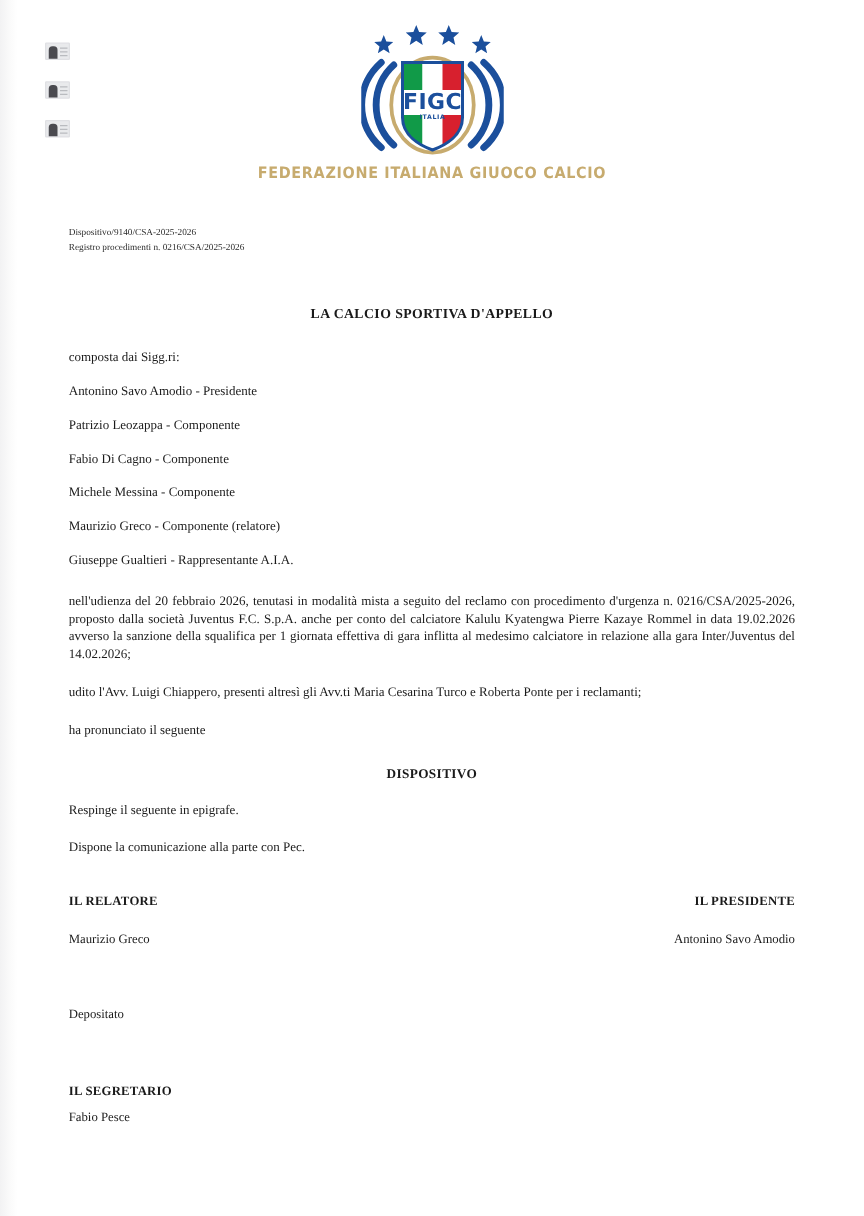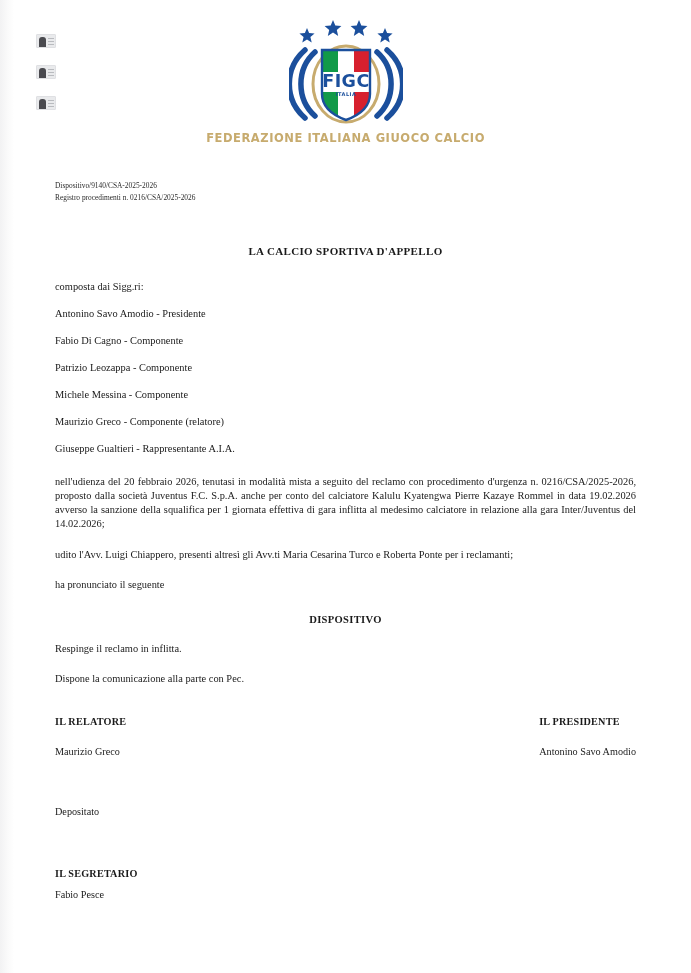--- a/index.html
+++ b/index.html
@@ -146,21 +146,21 @@
     font-weight: bold;
     font-size: 10.6px;
     letter-spacing: 0.3px;
     margin-top: 22px;
   }
   .sig-row {
     display: flex;
     justify-content: space-between;
     margin-top: 30px;
   }
-  .sig-col-right { }
+  .sig-col-right { text-align: right; }
   .sig-label {
     font-weight: bold;
     font-size: 10.2px;
     letter-spacing: 0.2px;
   }
   .sig-name {
     font-size: 10.2px;
     margin-top: 19px;
   }
   .deposit {
@@ -242,33 +242,33 @@
       <div>Dispositivo/9140/CSA-2025-2026</div>
       <div>Registro procedimenti n. 0216/CSA/2025-2026</div>
     </div>
 
     <div class="title-group">
       <div class="title-main">LA CALCIO SPORTIVA D'APPELLO</div>
     </div>
 
     <div class="member" style="margin-top:24px;">composta dai Sigg.ri:</div>
     <div class="member">Antonino Savo Amodio - Presidente</div>
+    <div class="member">Patrizio Leozappa - Componente</div>
     <div class="member">Fabio Di Cagno - Componente</div>
-    <div class="member">Patrizio Leozappa - Componente</div>
     <div class="member">Michele Messina - Componente</div>
     <div class="member">Maurizio Greco - Componente (relatore)</div>
     <div class="member">Giuseppe Gualtieri - Rappresentante A.I.A.</div>
 
     <div class="para" style="margin-top:21px;">nell'udienza del 20 febbraio 2026, tenutasi in modalità mista a seguito del reclamo con procedimento d'urgenza n. 0216/CSA/2025-2026, proposto dalla società Juventus F.C. S.p.A. anche per conto del calciatore Kalulu Kyatengwa Pierre Kazaye Rommel in data 19.02.2026 avverso la sanzione della squalifica per 1 giornata effettiva di gara inflitta al medesimo calciatore in relazione alla gara Inter/Juventus del 14.02.2026;</div>
     <div class="para">udito l'Avv. Luigi Chiappero, presenti altresì gli Avv.ti Maria Cesarina Turco e Roberta Ponte per i reclamanti;</div>
     <div class="para tight">ha pronunciato il seguente</div>
 
     <div class="centered-head">DISPOSITIVO</div>
 
-    <div class="para">Respinge il reclamo in inflitta.</div>
+    <div class="para">Respinge il seguente in epigrafe.</div>
     <div class="para tight">Dispone la comunicazione alla parte con Pec.</div>
 
     <div class="sig-row">
       <div class="sig-col-left">
         <div class="sig-label">IL RELATORE</div>
         <div class="sig-name">Maurizio Greco</div>
       </div>
       <div class="sig-col-right">
         <div class="sig-label">IL PRESIDENTE</div>
         <div class="sig-name">Antonino Savo Amodio</div>

